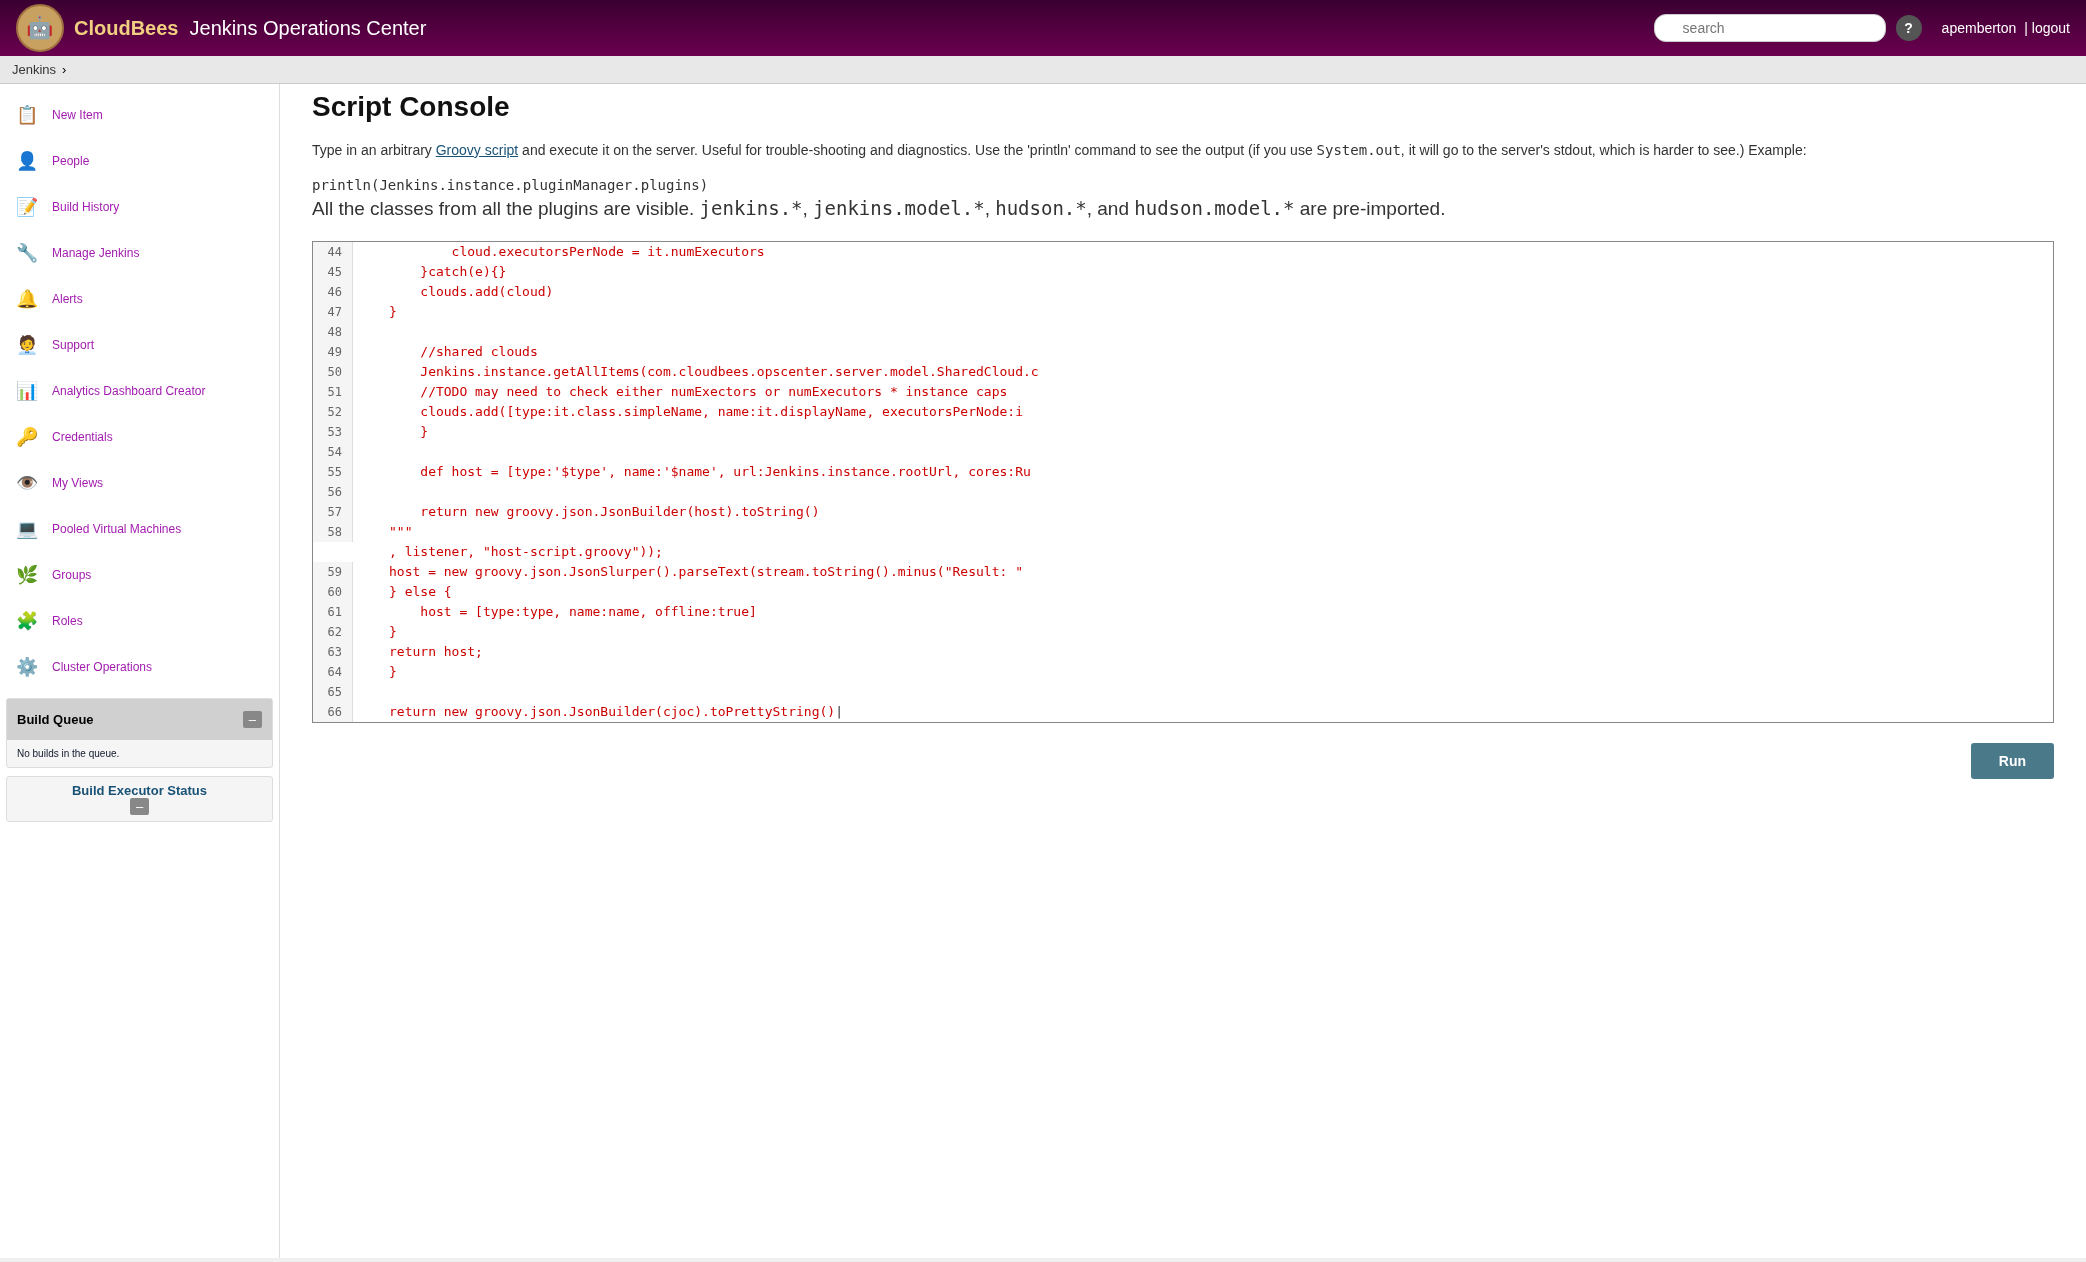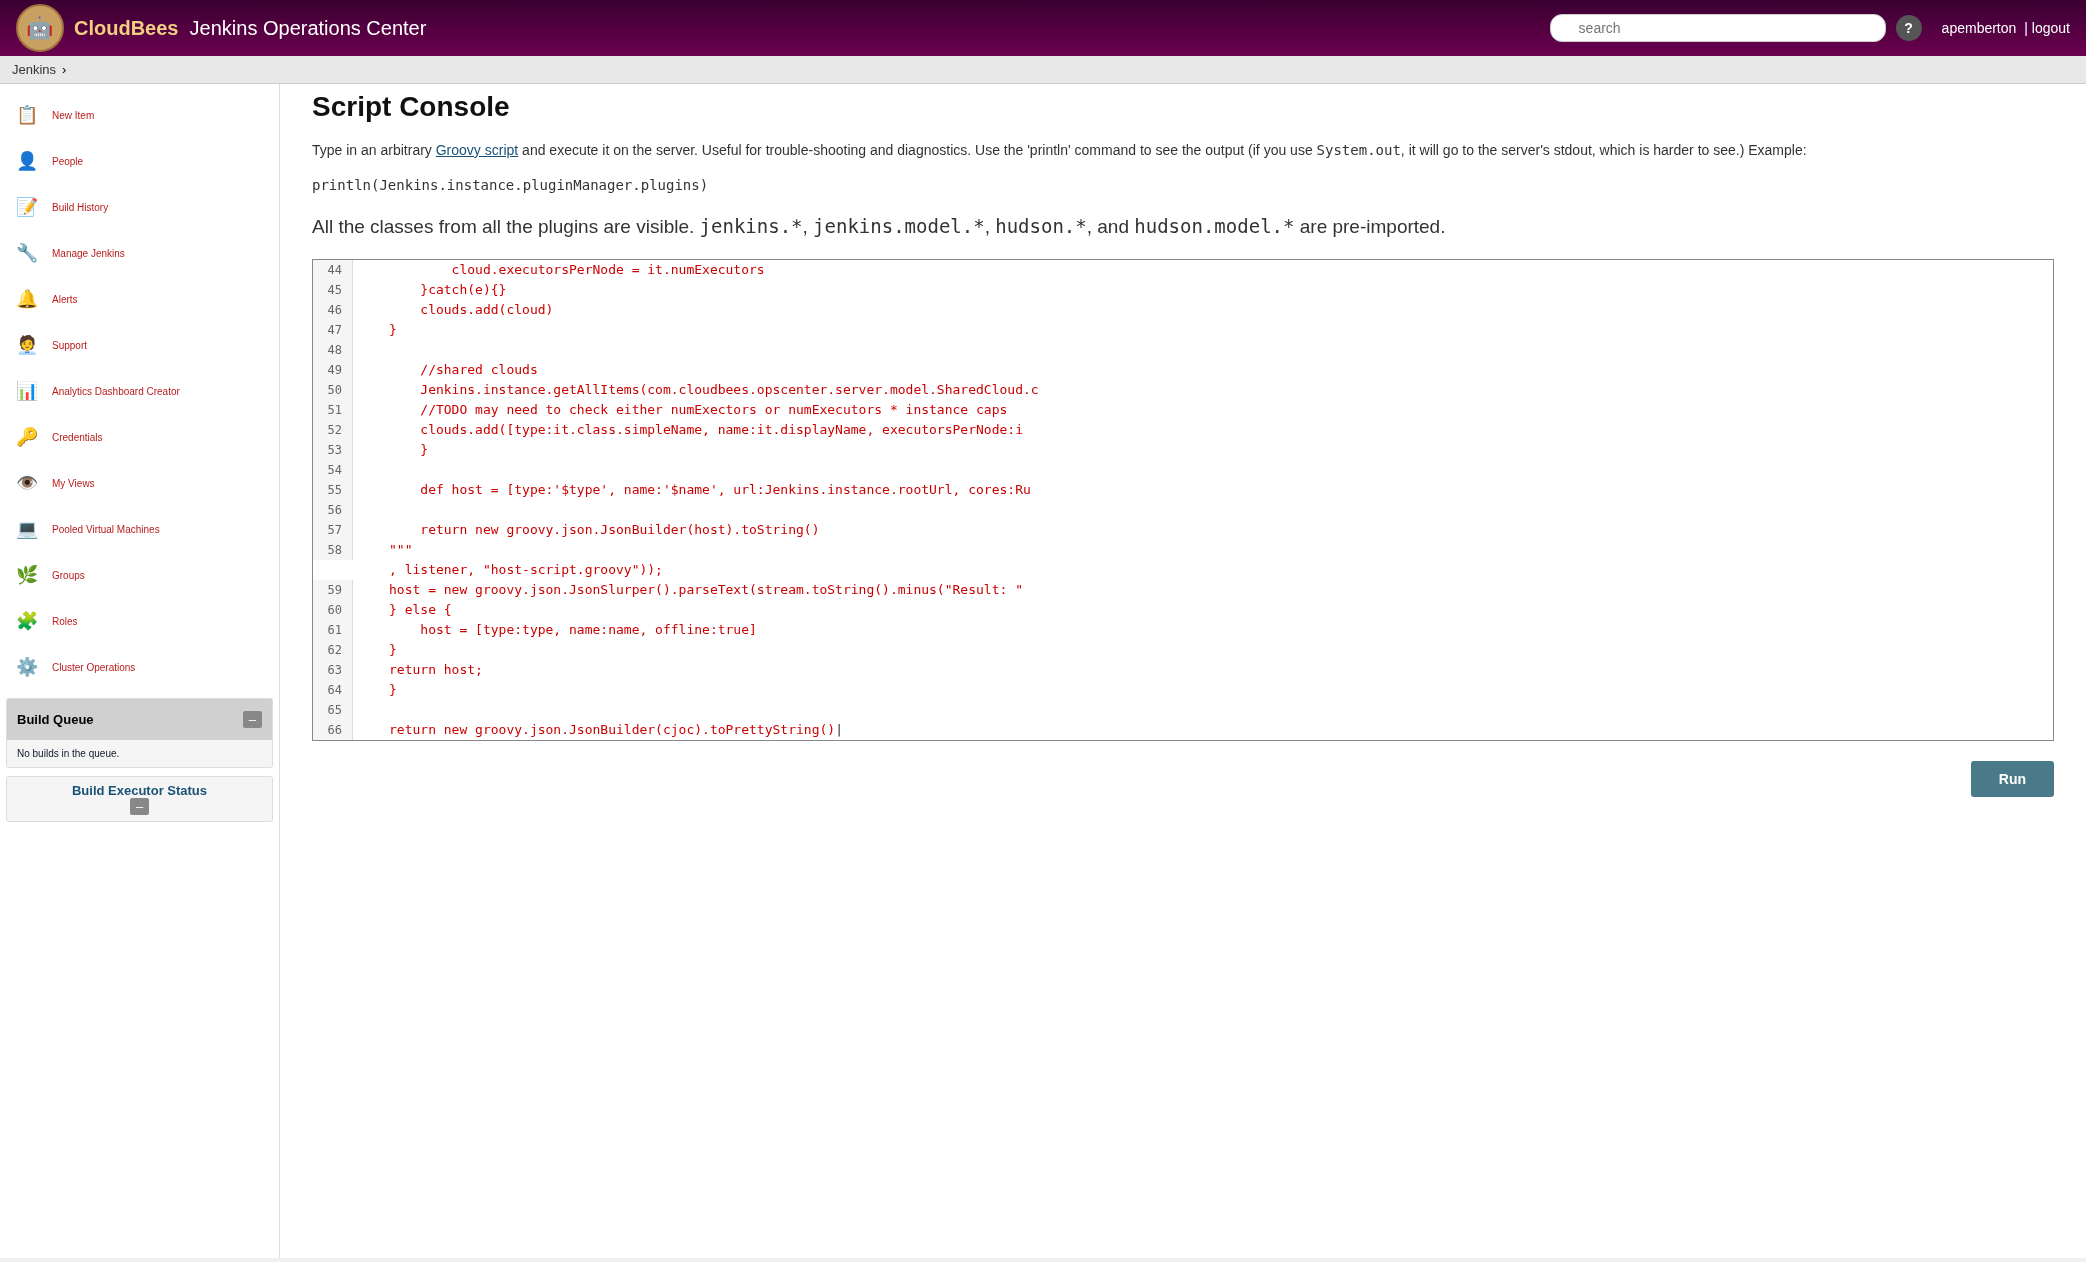--- a/index.html
+++ b/index.html
@@ -43,21 +43,21 @@
       display: flex;
       align-items: center;
       gap: 10px;
     }
     #search-box {
       background: white;
       border: 1px solid #ccc;
       border-radius: 12px;
       padding: 5px 12px 5px 28px;
       font-size: 14px;
-      width: 336px;
+      width: 232px;
       position: relative;
     }
     .search-wrapper {
       position: relative;
       display: inline-block;
     }
     .search-icon-overlay {
       position: absolute;
       left: 8px;
       top: 50%;
@@ -135,22 +135,22 @@
     .sidebar-icon {
       width: 28px;
       height: 28px;
       flex-shrink: 0;
       display: flex;
       align-items: center;
       justify-content: center;
       font-size: 18px;
     }
     .sidebar-label {
-      font-size: 10px;
-      color: #b91c1c;
+      font-size: 12px;
+      color: #a21caf;
     }
 
     
     #build-queue {
       margin: 8px 6px;
       background: #f5f5f5;
       border: 1px solid #ddd;
       border-radius: 3px;
     }
     #build-queue-header {
@@ -220,21 +220,21 @@
       color: #1a5276;
     }
     #code-inline {
       font-family: monospace;
       background: none;
     }
     #code-example {
       font-family: monospace;
       font-size: 14px;
       color: #333;
-      margin-bottom: 18px;
+      margin-bottom: 0;
     }
     #all-classes-text {
       font-size: 19px;
       color: #333;
       margin-bottom: 16px;
       line-height: 1.6;
     }
     #all-classes-text code {
       font-family: monospace;
     }

